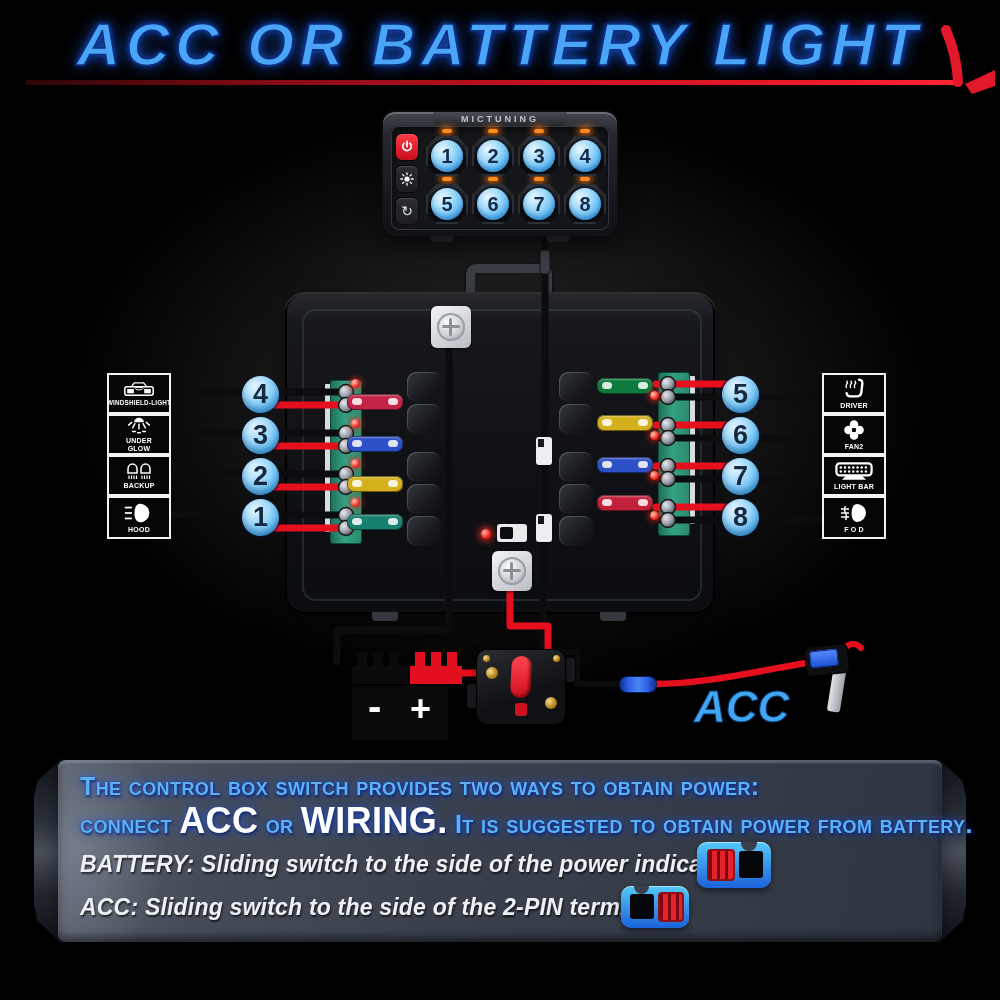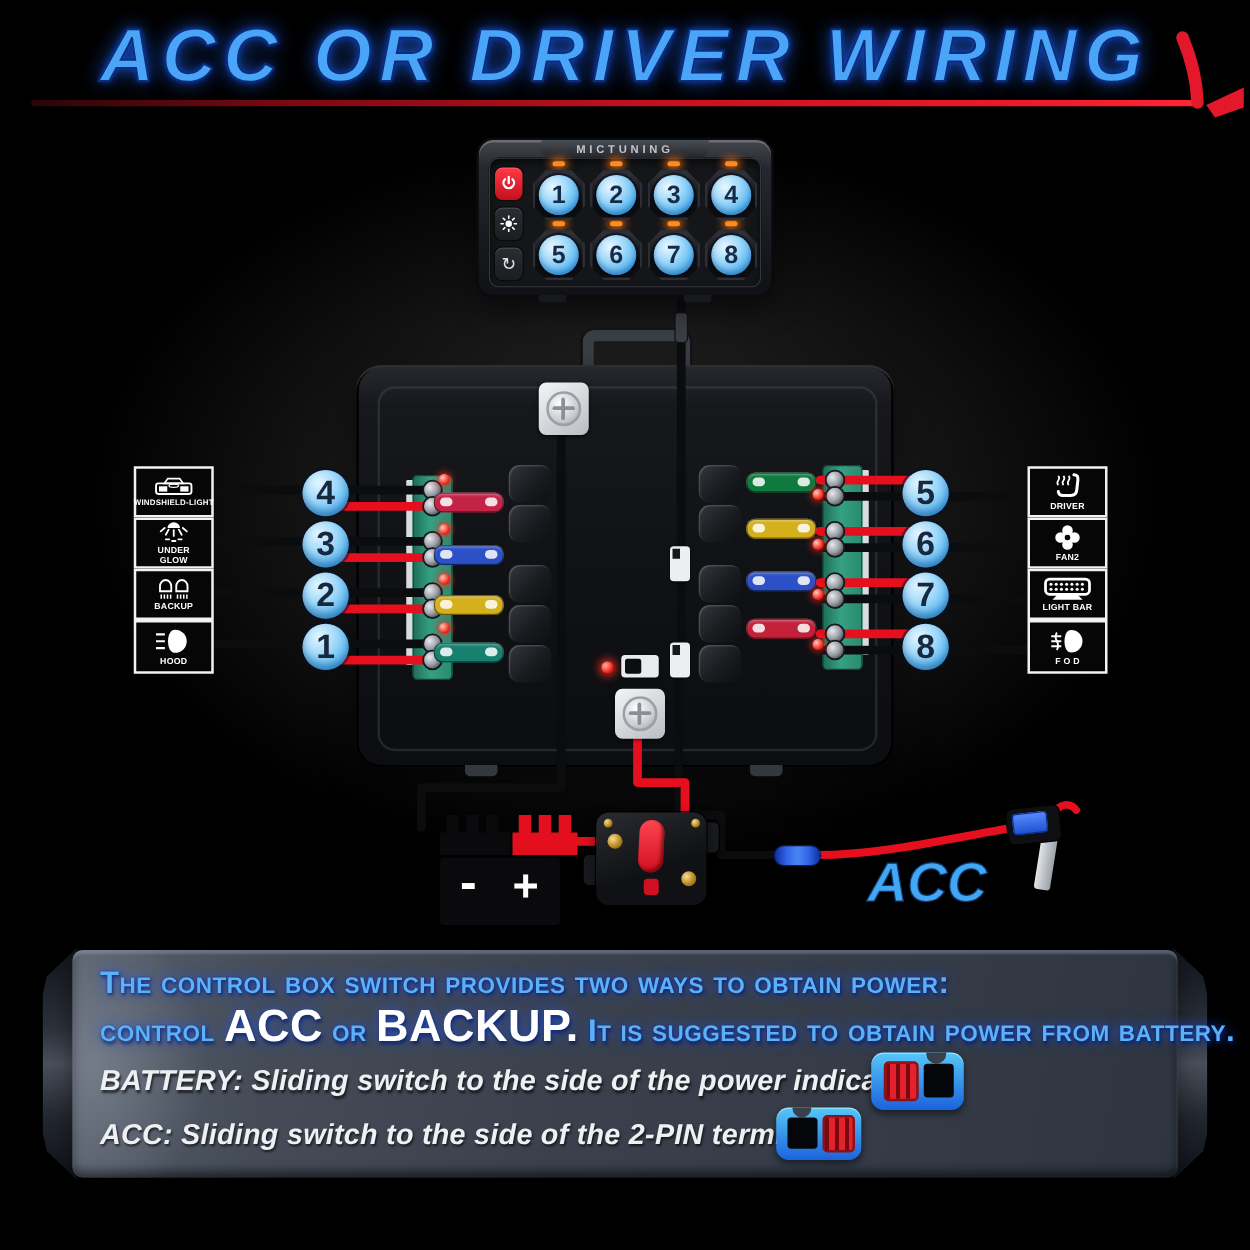--- a/index.html
+++ b/index.html
@@ -124,21 +124,21 @@
   .note{position:absolute;left:0;top:950px;width:100%;text-align:center;z-index:7;
     font-size:24px;font-weight:800;font-style:italic;color:#e81b29;text-shadow:1px 2px 2px rgba(0,0,0,.6);}
   svg.wires{position:absolute;left:0;top:0;width:1000px;height:1000px;z-index:3;pointer-events:none;}
   .dlicon{flex:none;}
 </style>
 </head>
 <body>
 
 <div id="stage">
 
-  <div class="title">ACC OR DRIVER WIRING</div>
+  <div class="title">ACC OR BATTERY LIGHT</div>
   <div class="redline"></div>
   <svg class="abs" style="left:910px;top:18px;width:90px;height:84px" viewBox="0 0 90 84">
     <path d="M36 12 Q47 38 48 64" stroke="#e3192b" stroke-width="10" fill="none" stroke-linecap="round"></path>
     <polygon points="55,66 85,52 85,68 62,76" fill="#e3192b"></polygon>
   </svg>
 
   <svg class="wires" viewBox="0 0 1000 1000">
     <defs>
       <radialGradient id="scr" cx="35%" cy="35%" r="75%">
         <stop offset="0%" stop-color="#e8eaee"></stop>
@@ -500,21 +500,21 @@
   <div class="tap-blade"></div>
   <div class="tap-holder"></div>
   <div class="tap-fuse"></div>
   <div class="acc-label" style="left:694px;top:682px;font-size:44px">ACC</div>
 
   <div class="bevel l"></div>
   <div class="bevel r"></div>
   <div class="slab"></div>
   <div class="infoline bluetext sc" style="left:80px;top:772px">The control box switch provides two ways to obtain power:</div>
   <div class="infoline" style="left:80px;top:800px">
-    <span class="bluetext sc">control </span><span class="bigwhite">ACC</span><span class="bluetext sc"> or </span><span class="bigwhite">BACKUP.</span><span class="bluetext sc"> It is suggested to obtain power from battery.</span>
+    <span class="bluetext sc">connect </span><span class="bigwhite">ACC</span><span class="bluetext sc"> or </span><span class="bigwhite">WIRING.</span><span class="bluetext sc"> It is suggested to obtain power from battery.</span>
   </div>
   <div class="instr" style="left:80px;top:851px">BATTERY: Sliding switch to the side of the power indicator</div>
   <div class="slider-icon" style="left:697px;top:842px;width:74px;height:46px">
     <div class="notch" style="right:14px"></div>
     <div class="knob" style="left:10px;top:7px;width:28px;height:32px"></div>
     <div class="sq" style="left:42px;top:9px;width:24px;height:27px"></div>
   </div>
   <div class="instr" style="left:80px;top:894px">ACC: Sliding switch to the side of the 2-PIN terminal</div>
   <div class="slider-icon" style="left:621px;top:886px;width:68px;height:42px">
     <div class="notch" style="left:13px;width:15px;height:8px"></div>

